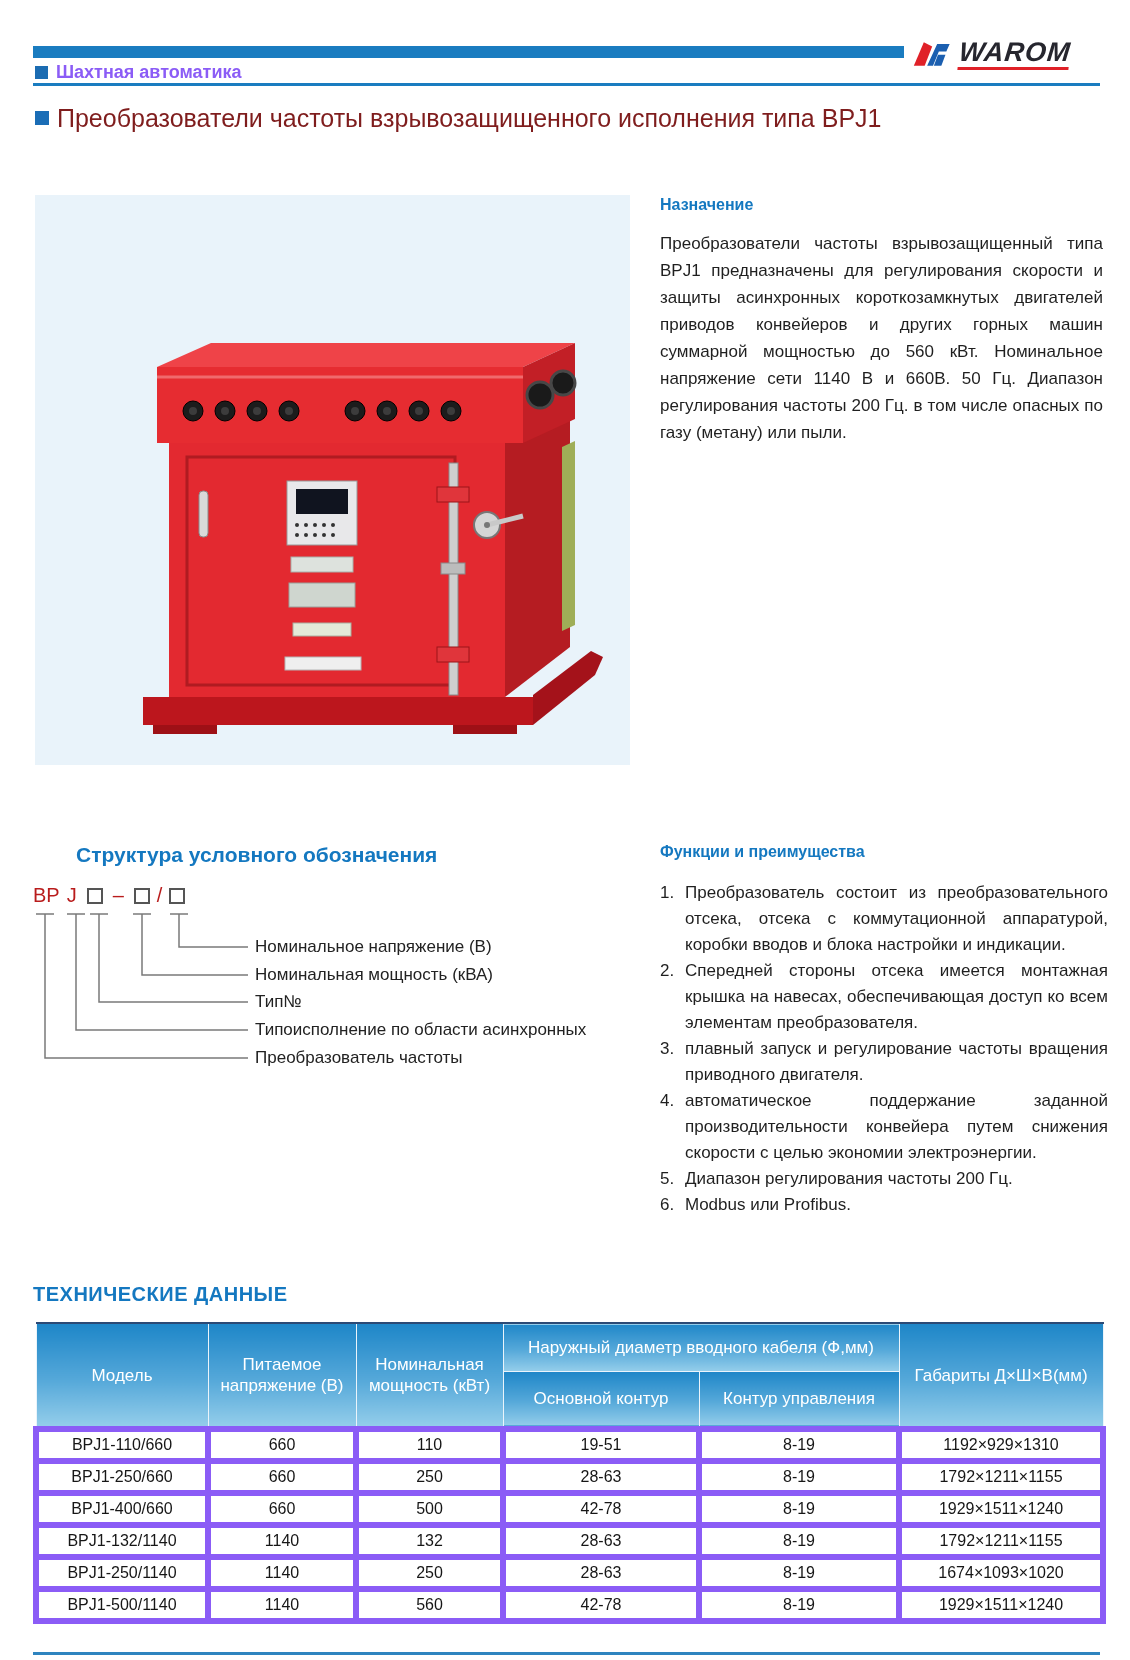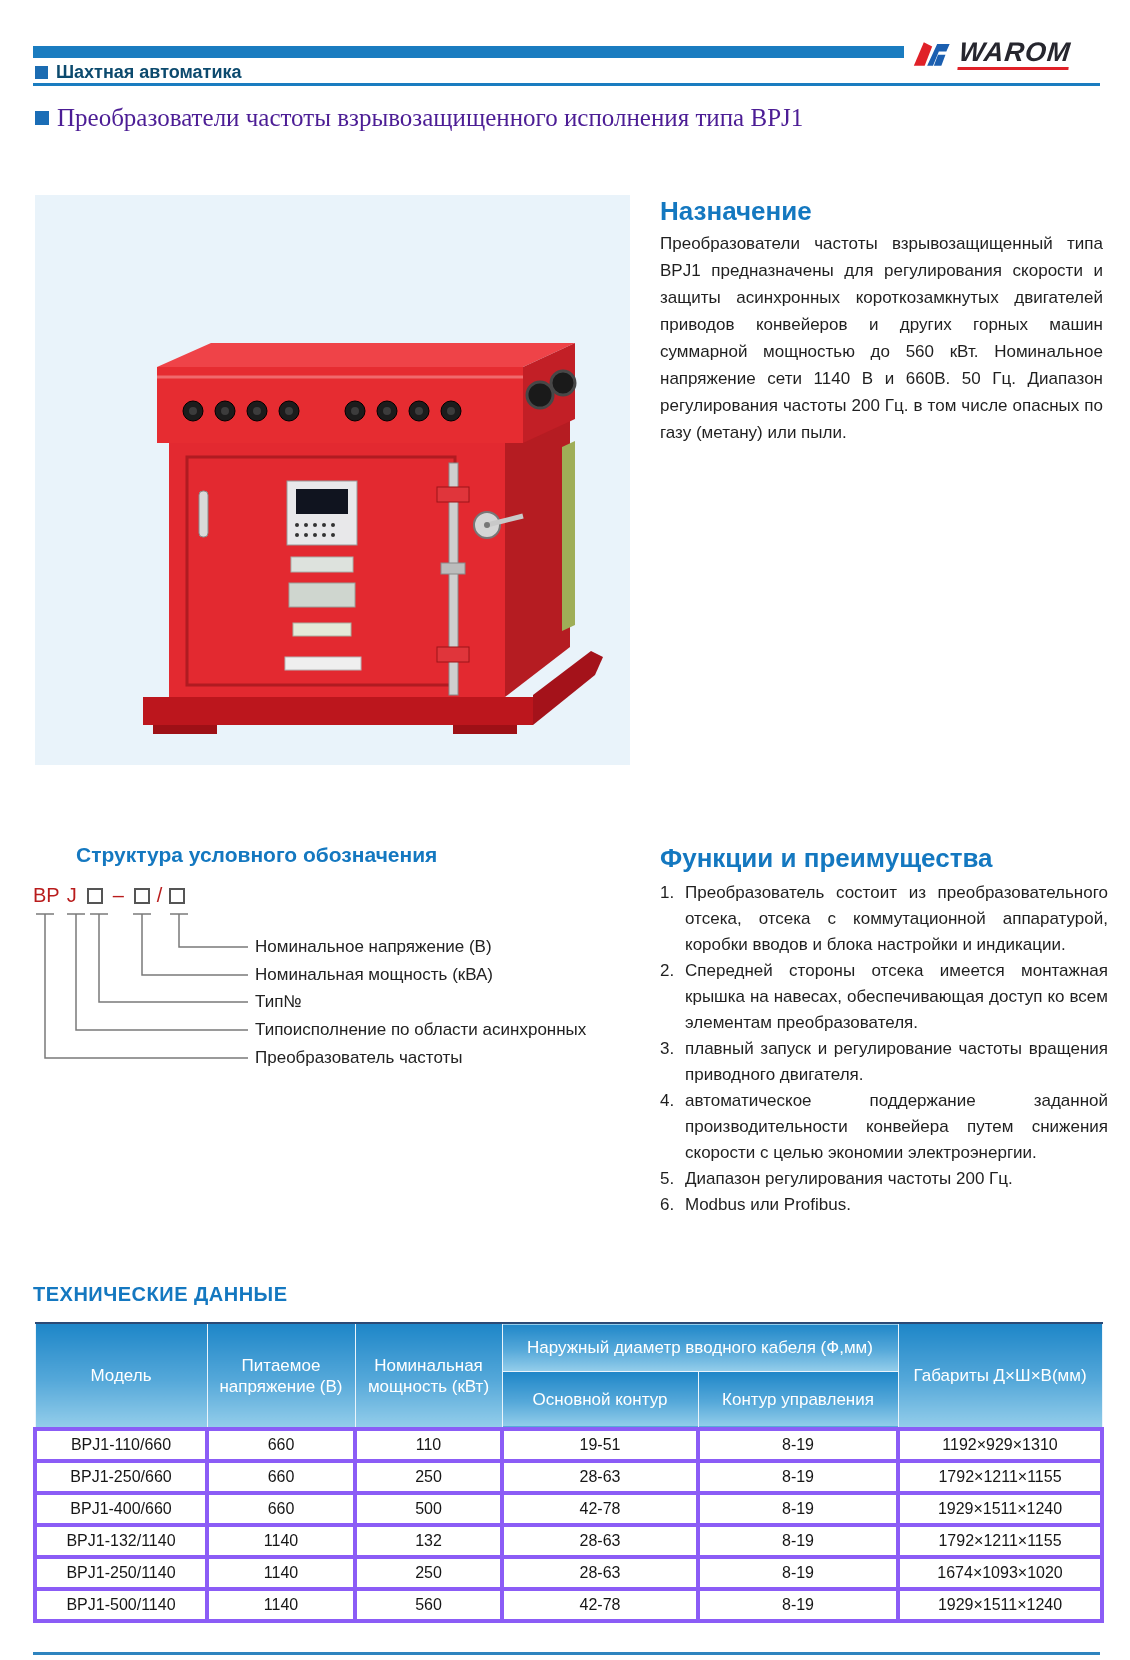--- a/index.html
+++ b/index.html
@@ -10,39 +10,39 @@
     font-family: "Liberation Sans", "DejaVu Sans", sans-serif;
     color: #1c1c1c;
     overflow: hidden;
   }
 
   
   .top-bar { position: absolute; left: 33px; top: 46px; width: 871px; height: 12px; background: #1a7cc0; }
   .thin-rule { position: absolute; left: 33px; top: 83px; width: 1067px; height: 3px; background: #1a7cc0; }
   .section-row { position: absolute; left: 35px; top: 60px; height: 24px; display: flex; align-items: center; }
   .sq-bullet { width: 13px; height: 13px; background: #1b6cb2; display: inline-block; margin-right: 8px; flex: 0 0 auto; }
-  .section-label { font-size: 18px; font-weight: 700; color: #0c4a6e; }
+  .section-label { font-size: 18px; font-weight: 700; color: #8b5cf6; }
 
   .logo { position: absolute; left: 913px; top: 38px; width: 195px; height: 32px; display: flex; align-items: center; }
   .logo-mark { width: 40px; height: 28px; margin-right: 6px; flex: 0 0 auto; }
   .logo-text {
     font-size: 27px; font-weight: 700; font-style: italic; letter-spacing: 1px;
     color: #26262e; transform: skewX(-6deg);
     border-bottom: 3px solid #e02128; padding-bottom: 1px; line-height: 1;
   }
 
   .page-title-row { position: absolute; left: 35px; top: 102px; display: flex; align-items: flex-start; }
   .page-title-row .sq-bullet { margin-top: 9px; background: #1a6db6; width: 14px; height: 14px; }
-  .page-title { font-size: 25px; color: #4c1d95; line-height: 32px; font-family: Liberation Serif, serif; }
+  .page-title { font-size: 25px; color: #7f1d1d; line-height: 32px; }
 
   
   .photo-panel { position: absolute; left: 35px; top: 195px; width: 595px; height: 570px; background: #e9f3fa; }
 
   
-  .h-blue { font-size: 26px; font-weight: 700; color: #1478c0; }
+  .h-blue { font-size: 16px; font-weight: 700; color: #1478c0; }
   .purpose-head { position: absolute; left: 660px; top: 196px; }
   .purpose-body {
     position: absolute; left: 660px; top: 230px; width: 443px;
     font-size: 17px; line-height: 27px; color: #1f1f1f; text-align: justify;
   }
 
   
   .structure-head { position: absolute; left: 33px; top: 843px; }
   .code-row { position: absolute; left: 33px; top: 884px; font-size: 20px; color: #b91c1c; display: flex; align-items: center; }
   .code-row .gap-s { width: 7px; } .code-row .gap-m { width: 10px; }
@@ -64,21 +64,21 @@
   table.tech th, table.tech td { text-align: center; vertical-align: middle; }
   table.tech th {
     background: linear-gradient(180deg, #1e86c8 0%, #55a8d9 55%, #93cdea 100%);
     color: #ffffff; font-weight: 400; font-size: 17px; line-height: 21px;
     border: 1px solid #eaf4fb; padding: 3px 4px;
   }
   table.tech tr.hdr-top th { border-top: 2px solid #2b4a76; }
   table.tech tr.hdr-sub th { border-bottom: 1px solid #4c4c4c; }
   table.tech th.rowspan2 { border-bottom: 1px solid #4c4c4c; }
   table.tech td {
-    border: 4px solid #8b5cf6; background: #ffffff;
+    border: 6px solid #8b5cf6; background: #ffffff;
     font-size: 16px; color: #161616; height: 32px; padding: 2px 4px;
   }
   table.tech tr.hdr-top th { height: 48px; }
   table.tech tr.hdr-sub th { height: 58px; }
 
   
   .footer-rule { position: absolute; left: 33px; top: 1652px; width: 1067px; height: 3px; background: #2e84bf; }
 </style>
 </head>
 <body>

